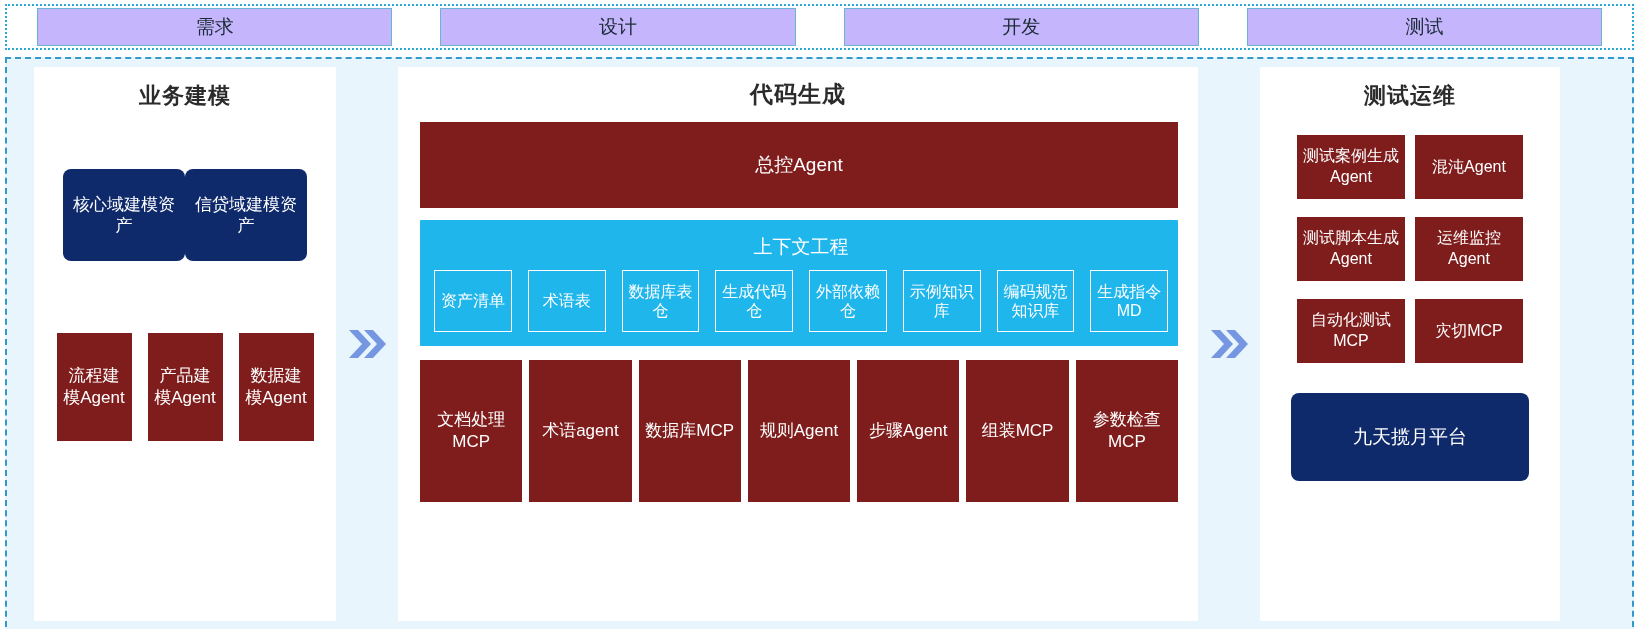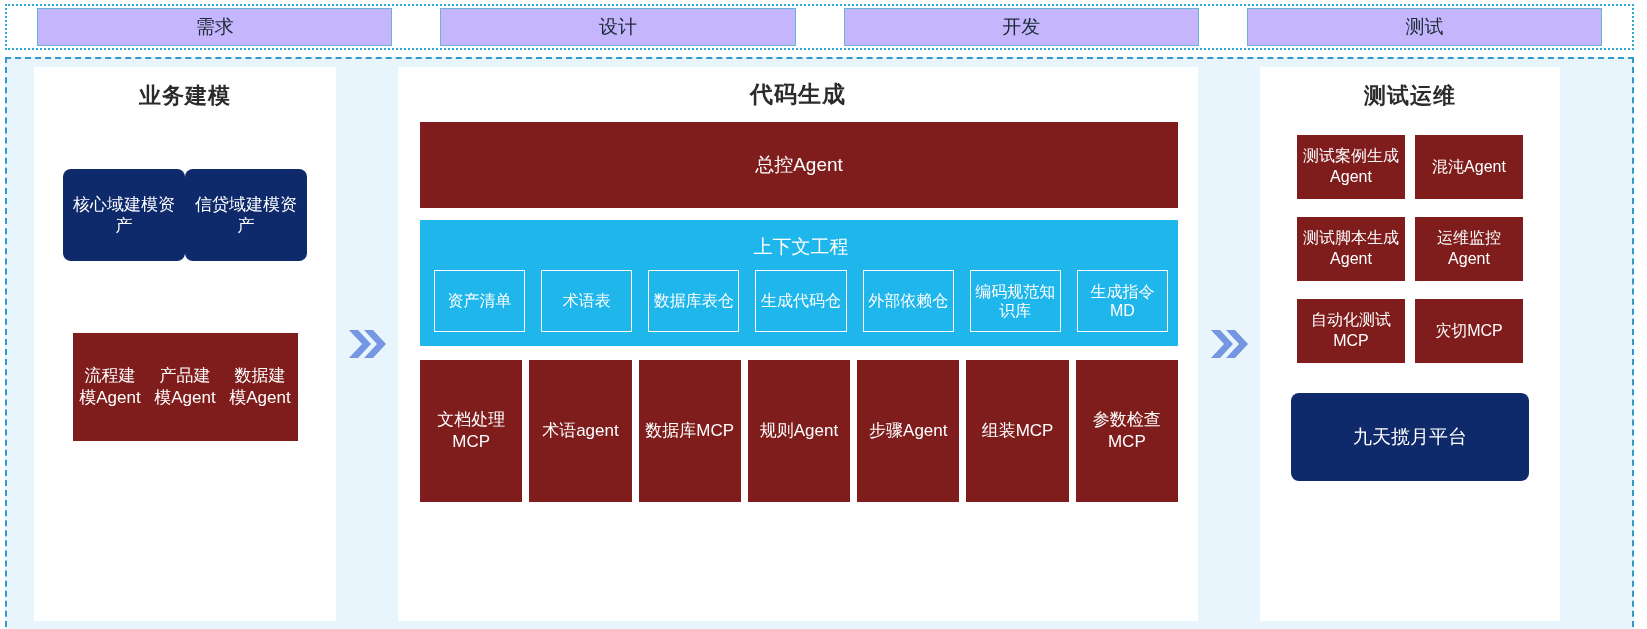--- a/index.html
+++ b/index.html
@@ -124,20 +124,21 @@
 
   
   .left-assets {
     display: flex;
     margin-top: 52px;
   }
   .left-assets .navy-box { width: 122px; height: 92px; font-size: 17px; }
 
   .left-agents {
     display: flex;
+    gap: 16px;
     margin-top: 72px;
   }
   .left-agents .blue-box { width: 75px; height: 108px; font-size: 17px; }
 
   
   .center-inner {
     width: 100%;
     padding: 0 20px 0 22px;
     box-sizing: border-box;
   }
@@ -256,20 +257,21 @@
         <div class="blue-box master-agent">总控Agent</div>
 
         <div class="context-block">
           <div class="context-title">上下文工程</div>
           <div class="context-row">
             <div class="ctx-item">资产清单</div>
             <div class="ctx-item">术语表</div>
             <div class="ctx-item">数据库表仓</div>
             <div class="ctx-item">生成代码仓</div>
             <div class="ctx-item">外部依赖仓</div>
+            <div class="ctx-item">示例知识库</div>
             <div class="ctx-item">编码规范知识库</div>
             <div class="ctx-item">生成指令MD</div>
           </div>
         </div>
 
         <div class="tools-row">
           <div class="blue-box">文档处理MCP</div>
           <div class="blue-box">术语agent</div>
           <div class="blue-box">数据库MCP</div>
           <div class="blue-box">规则Agent</div>

